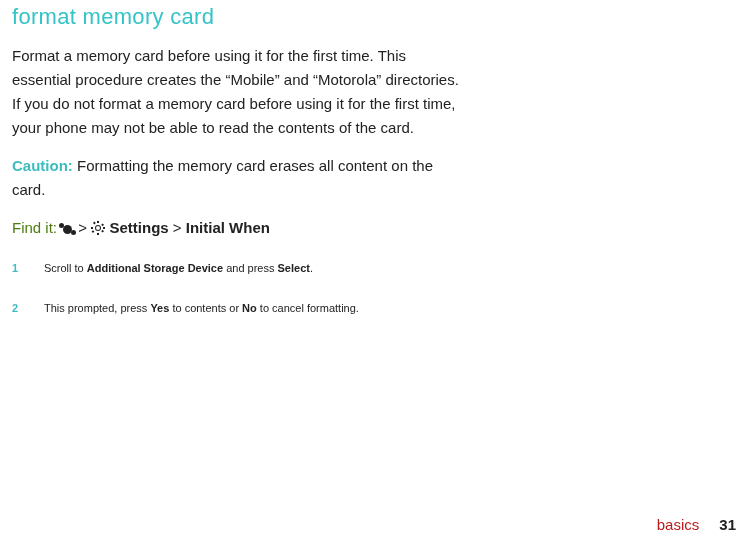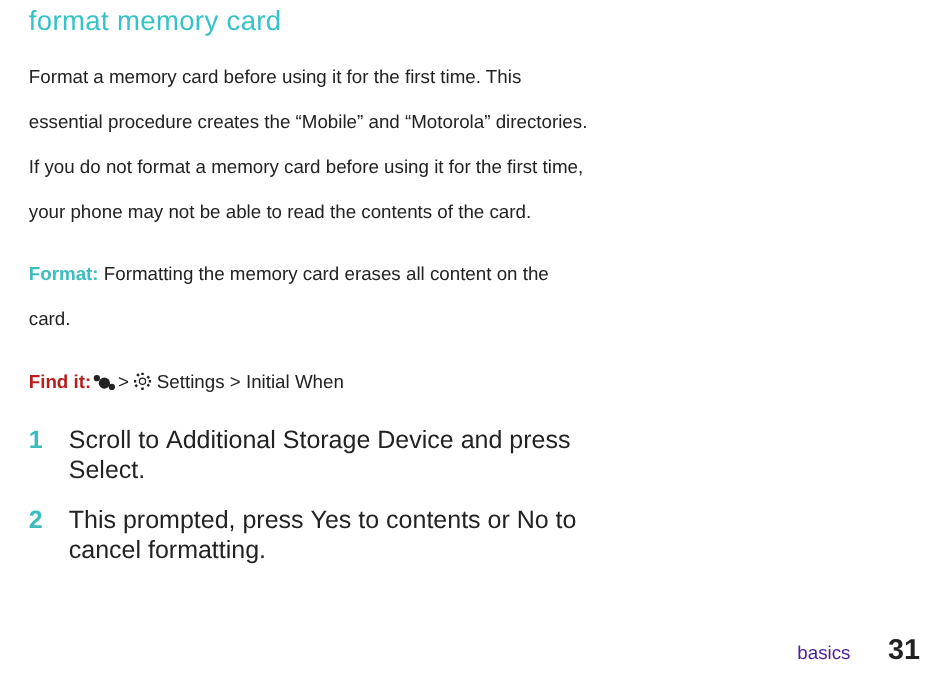--- a/index.html
+++ b/index.html
@@ -1,44 +1,44 @@
 <!DOCTYPE html>
 <html><head>
 <meta charset="utf-8">
 <style>
   body { margin:0; padding:0; font-family: Arial, Helvetica, sans-serif; color:#222; width:754px; height:545px; position:relative; }
-  .page { padding: 4px 22px 0 23px; }
+  .page { padding: 4px 22px 0 12px; }
   h1 { color:#34c3c7; font-weight:400; font-size:22px; margin:0 0 14px 0; letter-spacing:0.3px; }
   .body-block { width:452px; }
-  p { margin:0 0 14px 0; font-size:15px; line-height:36px; }
+  p { margin:0 0 14px 0; font-size:15px; line-height:24px; }
   .caution { color:#3dbcc0; font-weight:700; }
-  .findit { color:#b91c1c; font-weight:700; }
-  .bold-condensed { font-family: "Arial Narrow", Arial, sans-serif; font-weight:400; font-stretch:condensed; }
+  .findit { color:#4d7c0f; font-weight:400; }
+  .bold-condensed { font-family: "Arial Narrow", Arial, sans-serif; font-weight:700; font-stretch:condensed; }
   ol { list-style:none; padding:0; margin:0; counter-reset:step; }
-  ol li { counter-increment:step; padding-left:32px; position:relative; font-size:20px; line-height:24px; margin-bottom:16px; }
+  ol li { counter-increment:step; padding-left:32px; position:relative; font-size:11px; line-height:24px; margin-bottom:16px; }
   ol li::before { content:counter(step); position:absolute; left:0; top:0; color:#3dbcc0; font-weight:700; }
   .footer { position:absolute; bottom:12px; right:18px; font-size:15px; }
-  .footer-label { color:#4c1d95; margin-right:30px; }
-  .footer-num { font-weight:700; font-size:23px; }
+  .footer-label { color:#b91c1c; margin-right:20px; }
+  .footer-num { font-weight:700; font-size:15px; }
   .menu-dot { display:inline-block; width:9px; height:9px; border-radius:50%; background:#222; position:relative; margin:0 2px; vertical-align:-1px;}
   .menu-dot::before, .menu-dot::after { content:""; position:absolute; width:5px; height:5px; border-radius:50%; background:#222; }
   .menu-dot::before { top:-2px; left:-4px; }
   .menu-dot::after { top:5px; right:-4px; }
   .gear-icon { display:inline-block; vertical-align:-2px; }
 </style>
 </head>
 <body>
 
 <div class="page">
   <h1>format memory card</h1>
   <div class="body-block">
     <p>Format a memory card before using it for the first time. This essential procedure creates the “Mobile” and “Motorola” directories. If you do not format a memory card before using it for the first time, your phone may not be able to read the contents of the card.</p>
 
     <p>
-      <span class="caution">Format:</span><span> Formatting the memory card erases all content on the card.</span>
+      <span class="caution">Caution:</span><span> Formatting the memory card erases all content on the card.</span>
     </p>
 
     <p>
       <span class="findit">Find it: </span>
       <span class="menu-dot"></span>
       &gt;
       <span class="gear-icon"><svg width="14" height="14" viewBox="0 0 14 14">
             <path fill="#222" d="M7 4a3 3 0 1 0 0 6 3 3 0 0 0 0-6zm0 5a2 2 0 1 1 0-4 2 2 0 0 1 0 4z"></path>
             <path fill="#222" d="M6 0h2v2H6zm0 12h2v2H6zM0 6h2v2H0zm12 0h2v2h-2zM2 2l1.4-1.4 1.4 1.4L3.4 3.4zm8.2 8.2l1.4-1.4 1.4 1.4-1.4 1.4zM2 12l-1.4-1.4 1.4-1.4L3.4 10.6zm8.2-8.2l1.4-1.4 1.4 1.4-1.4 1.4z"></path>
           </svg></span>

